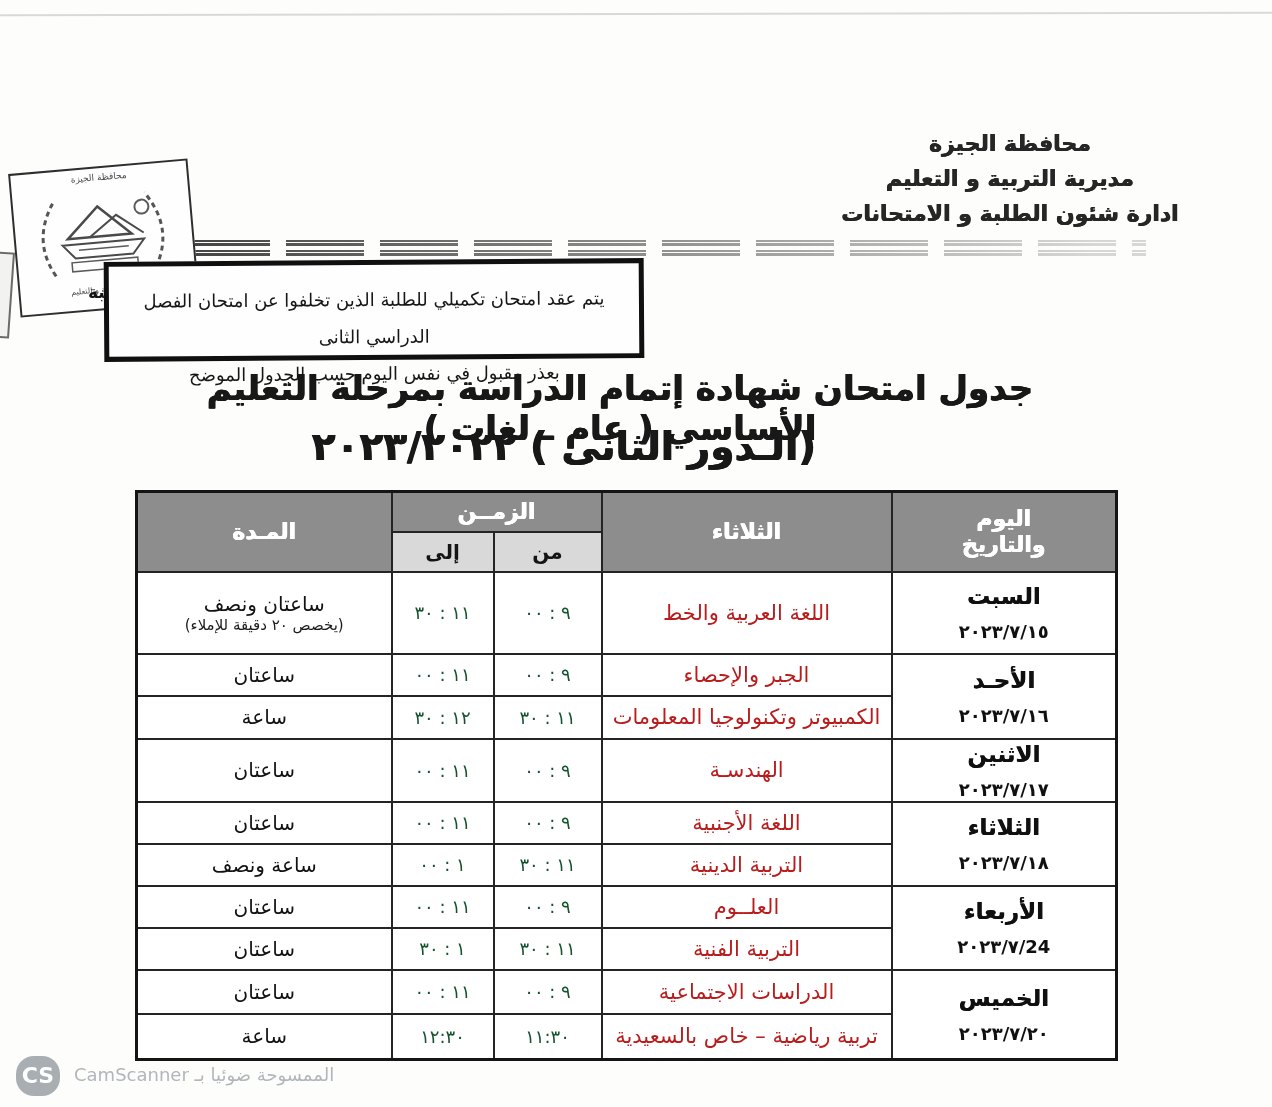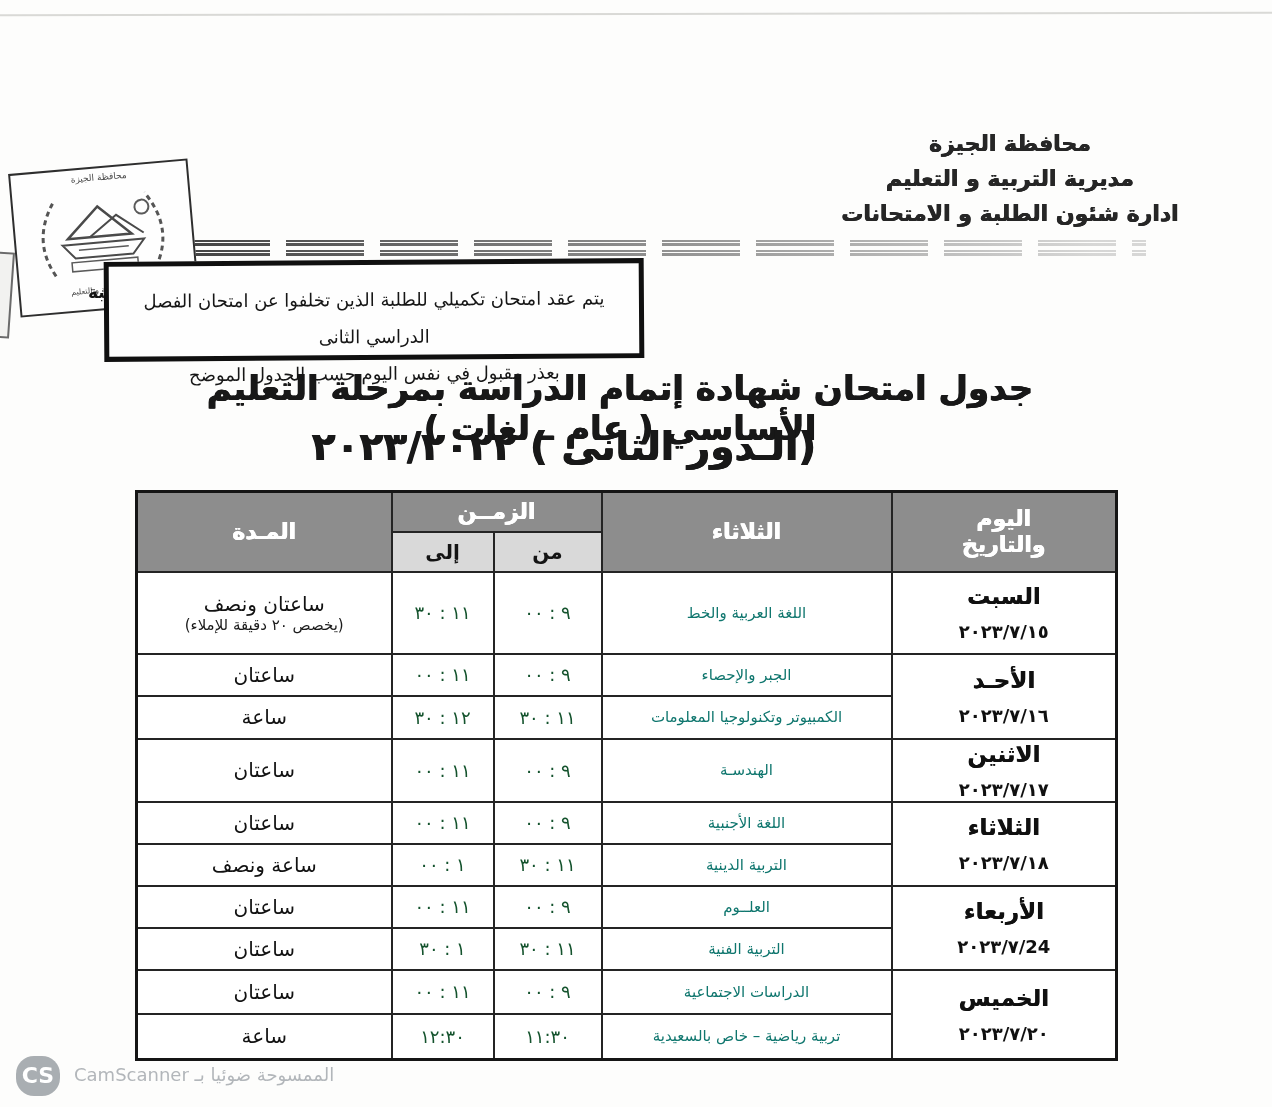--- a/index.html
+++ b/index.html
@@ -50,21 +50,21 @@
   
   table.sched{position:absolute;left:135px;top:490px;width:980px;border-collapse:collapse;
     border:3px solid #151515;table-layout:fixed;background:#fff;}
   table.sched th,table.sched td{border:2px solid #242424;padding:0;text-align:center;vertical-align:middle;}
   col.c-day{width:225px;} col.c-sub{width:290px;} col.c-from{width:108px;} col.c-to{width:102px;} col.c-dur{width:255px;}
   tr.h{height:40px;}
   th.dark{background:#8d8d8d;color:#ffffff;font-size:22px;font-weight:bold;
     text-shadow:.4px 0 0 #fff,-.4px 0 0 #fff;}
   th.light{background:#d9d9d9;color:#141414;font-size:20px;font-weight:bold;}
   th.dayhead{text-align:right;padding-right:26px;line-height:26px;}
-  td.sub{font-size:15px;color:#0f766e;}
+  td.sub{font-size:21px;color:#b91c1c;}
   td.time span{font-size:18px;color:#14532d;display:inline-block;direction:ltr;unicode-bidi:isolate;}
   td.dur{font-size:20px;color:#121212;}
   td.daycell{padding:2px 0;}
   .dname{font-weight:bold;font-size:23px;color:#101010;text-shadow:.4px 0 0 #101010;}
   .ddate{font-weight:bold;font-size:18px;color:#101010;margin-top:12px;letter-spacing:1px;}
   .durnote{font-size:15px;margin-top:0;color:#1a1a1a;}
   tr.r82{height:82px;} tr.r42{height:42px;} tr.r43{height:43px;} tr.r63{height:63px;}
   tr.r44{height:44px;} tr.r46{height:46px;}
 
   

